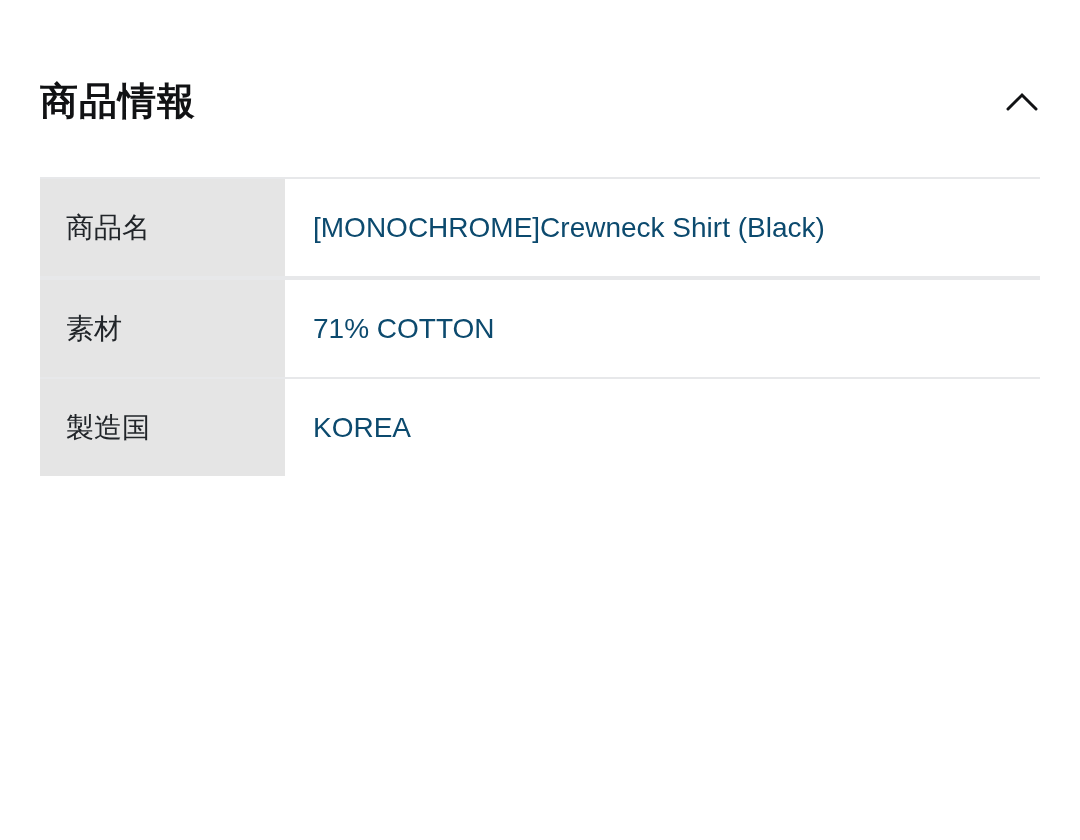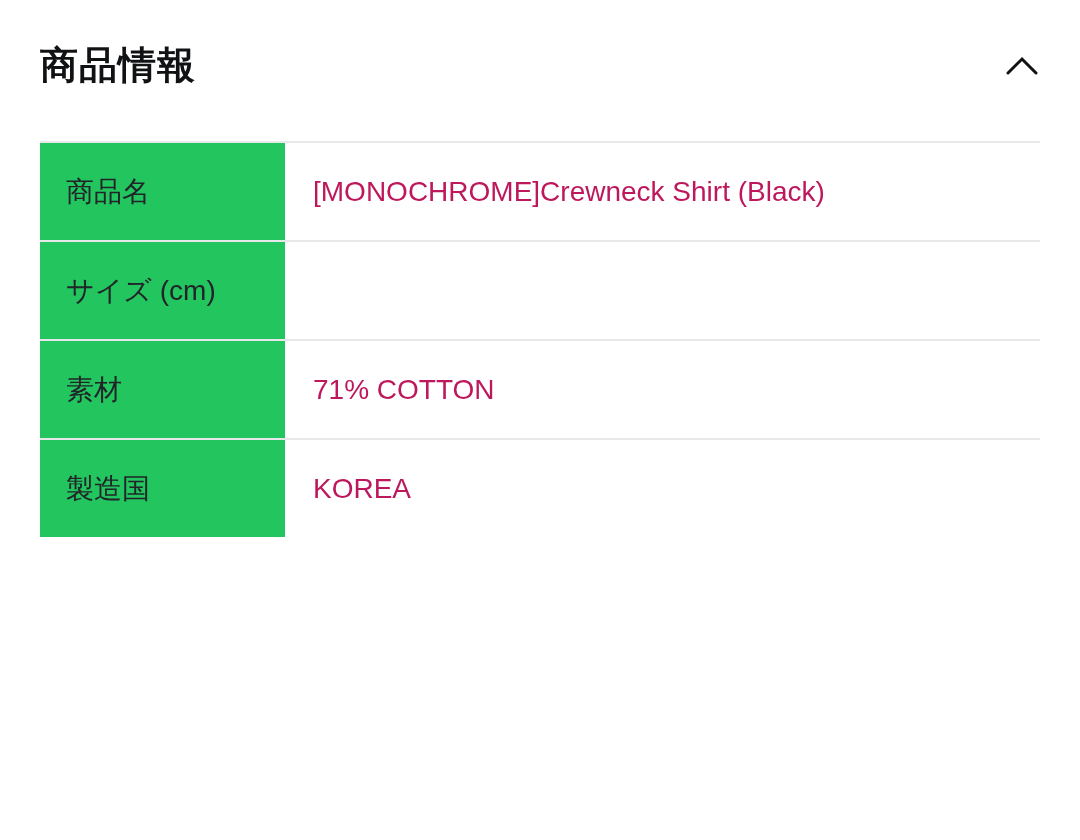--- a/index.html
+++ b/index.html
@@ -12,20 +12,21 @@
     color: #212529;
   }
   .section {
     padding: 0 40px;
   }
   .section-header {
     display: flex;
     align-items: center;
     justify-content: space-between;
     padding: 40px 0 50px 0;
+    margin-top: 36px;
   }
   .section-title {
     font-size: 38px;
     font-weight: 700;
     color: #111214;
     letter-spacing: 1px;
   }
   .collapse-button {
     background: none;
     border: none;
@@ -38,32 +39,32 @@
   .spec-table {
     width: 100%;
   }
   .spec-row {
     display: flex;
     border-top: 2px solid #e7e8ea;
   }
   .spec-label {
     width: 245px;
     flex-shrink: 0;
-    background: #22c55e;
+    background: #e5e5e5;
     font-size: 28px;
     line-height: 45px;
     padding: 26px 12px 26px 26px;
     color: #212529;
   }
   .spec-value {
     flex: 1;
     font-size: 28px;
     line-height: 45px;
     padding: 26px 20px 26px 28px;
-    color: #be185d;
+    color: #0c4a6e;
     white-space: pre-line;
   }
 </style>
 </head>
 <body>
 
 <div class="section">
 
   <div class="section-header">
     <h2 class="section-title">商品情報</h2>
@@ -77,21 +78,20 @@
   </div>
 
   <div class="spec-table">
 
     <div class="spec-row">
       <div class="spec-label">商品名</div>
       <div class="spec-value">[MONOCHROME]Crewneck Shirt (Black)</div>
     </div>
 
     <div class="spec-row">
-      <div class="spec-label">サイズ (cm)</div>
     </div>
 
     <div class="spec-row">
       <div class="spec-label">素材</div>
       <div class="spec-value">71% COTTON</div>
     </div>
 
     <div class="spec-row">
       <div class="spec-label">製造国</div>
       <div class="spec-value">KOREA</div>

